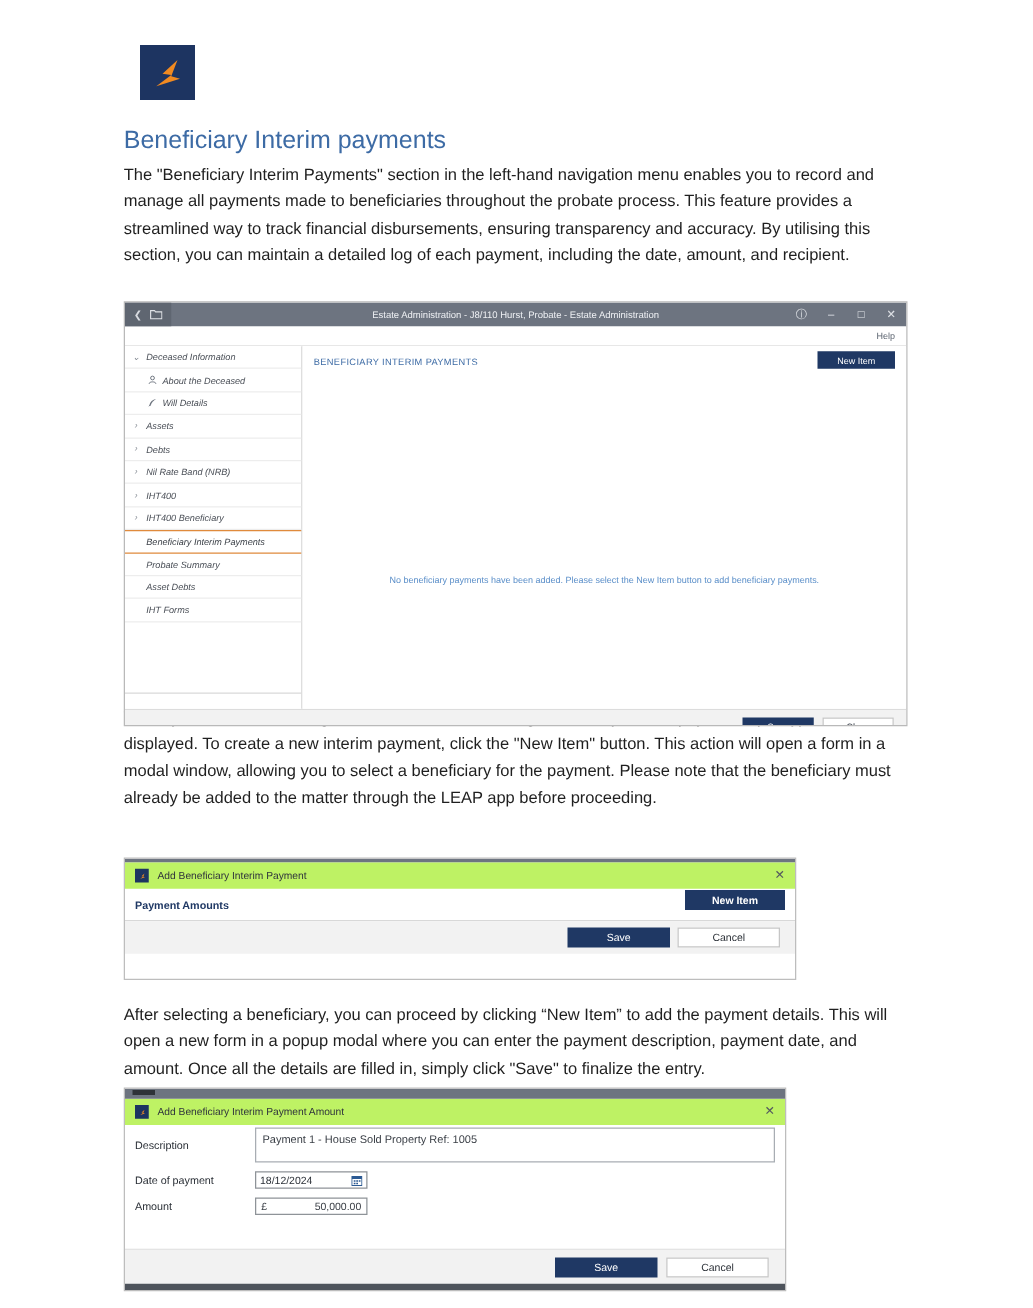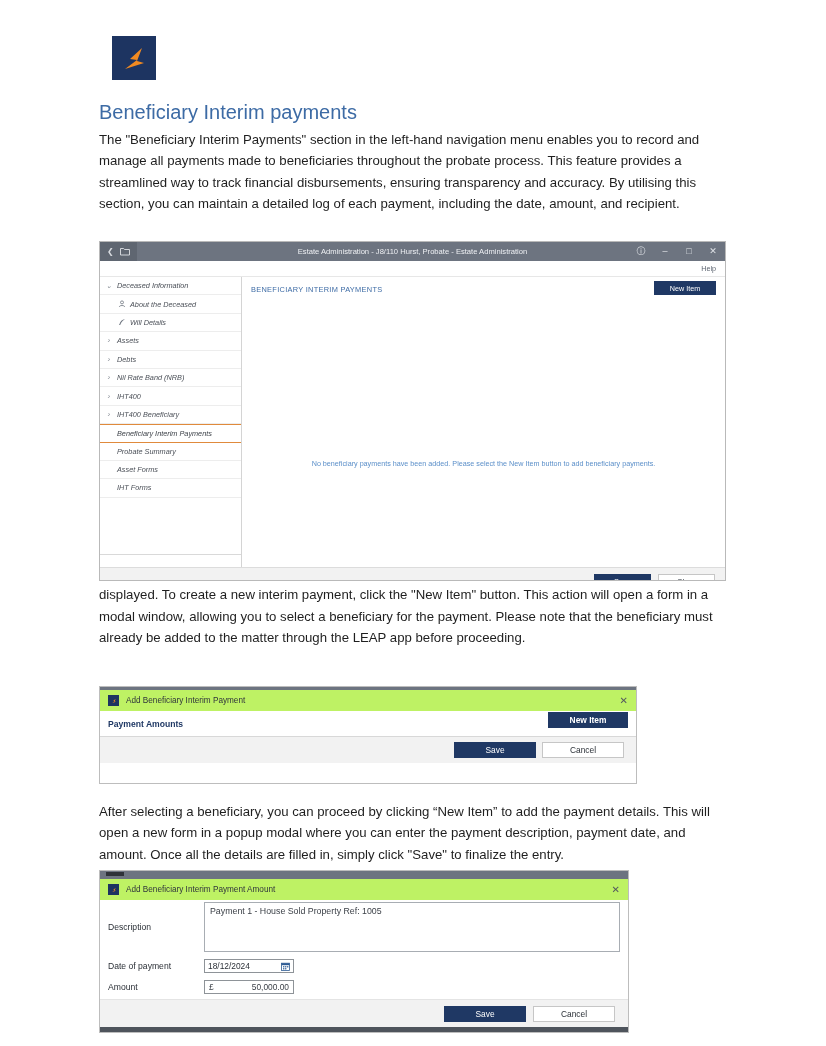--- a/index.html
+++ b/index.html
@@ -413,21 +413,21 @@
   .s3-label {
     width: 96px;
     font-size: 8.6px;
     color: #2b3037;
     flex: none;
     display: flex;
     align-items: center;
   }
   .s3-textarea {
     flex: 1;
-    height: 50px;
+    height: 28px;
     border: 1px solid #a8adb3;
     background: #fff;
     font-size: 8.8px;
     color: #3a3f46;
     padding: 3px 5px;
     box-sizing: border-box;
   }
   .s3-date-wrap {
     width: 90px;
     height: 14px;
@@ -576,21 +576,21 @@
 
         <div class="nav-item plain selected">
           <span>Beneficiary Interim Payments</span>
         </div>
 
         <div class="nav-item plain">
           <span>Probate Summary</span>
         </div>
 
         <div class="nav-item plain">
-          <span>Asset Forms</span>
+          <span>Asset Debts</span>
         </div>
 
         <div class="nav-item plain">
           <span>IHT Forms</span>
         </div>
 
         <div class="nav-filler"></div>
         <div class="nav-bottom-line"></div>
       </div>
 

